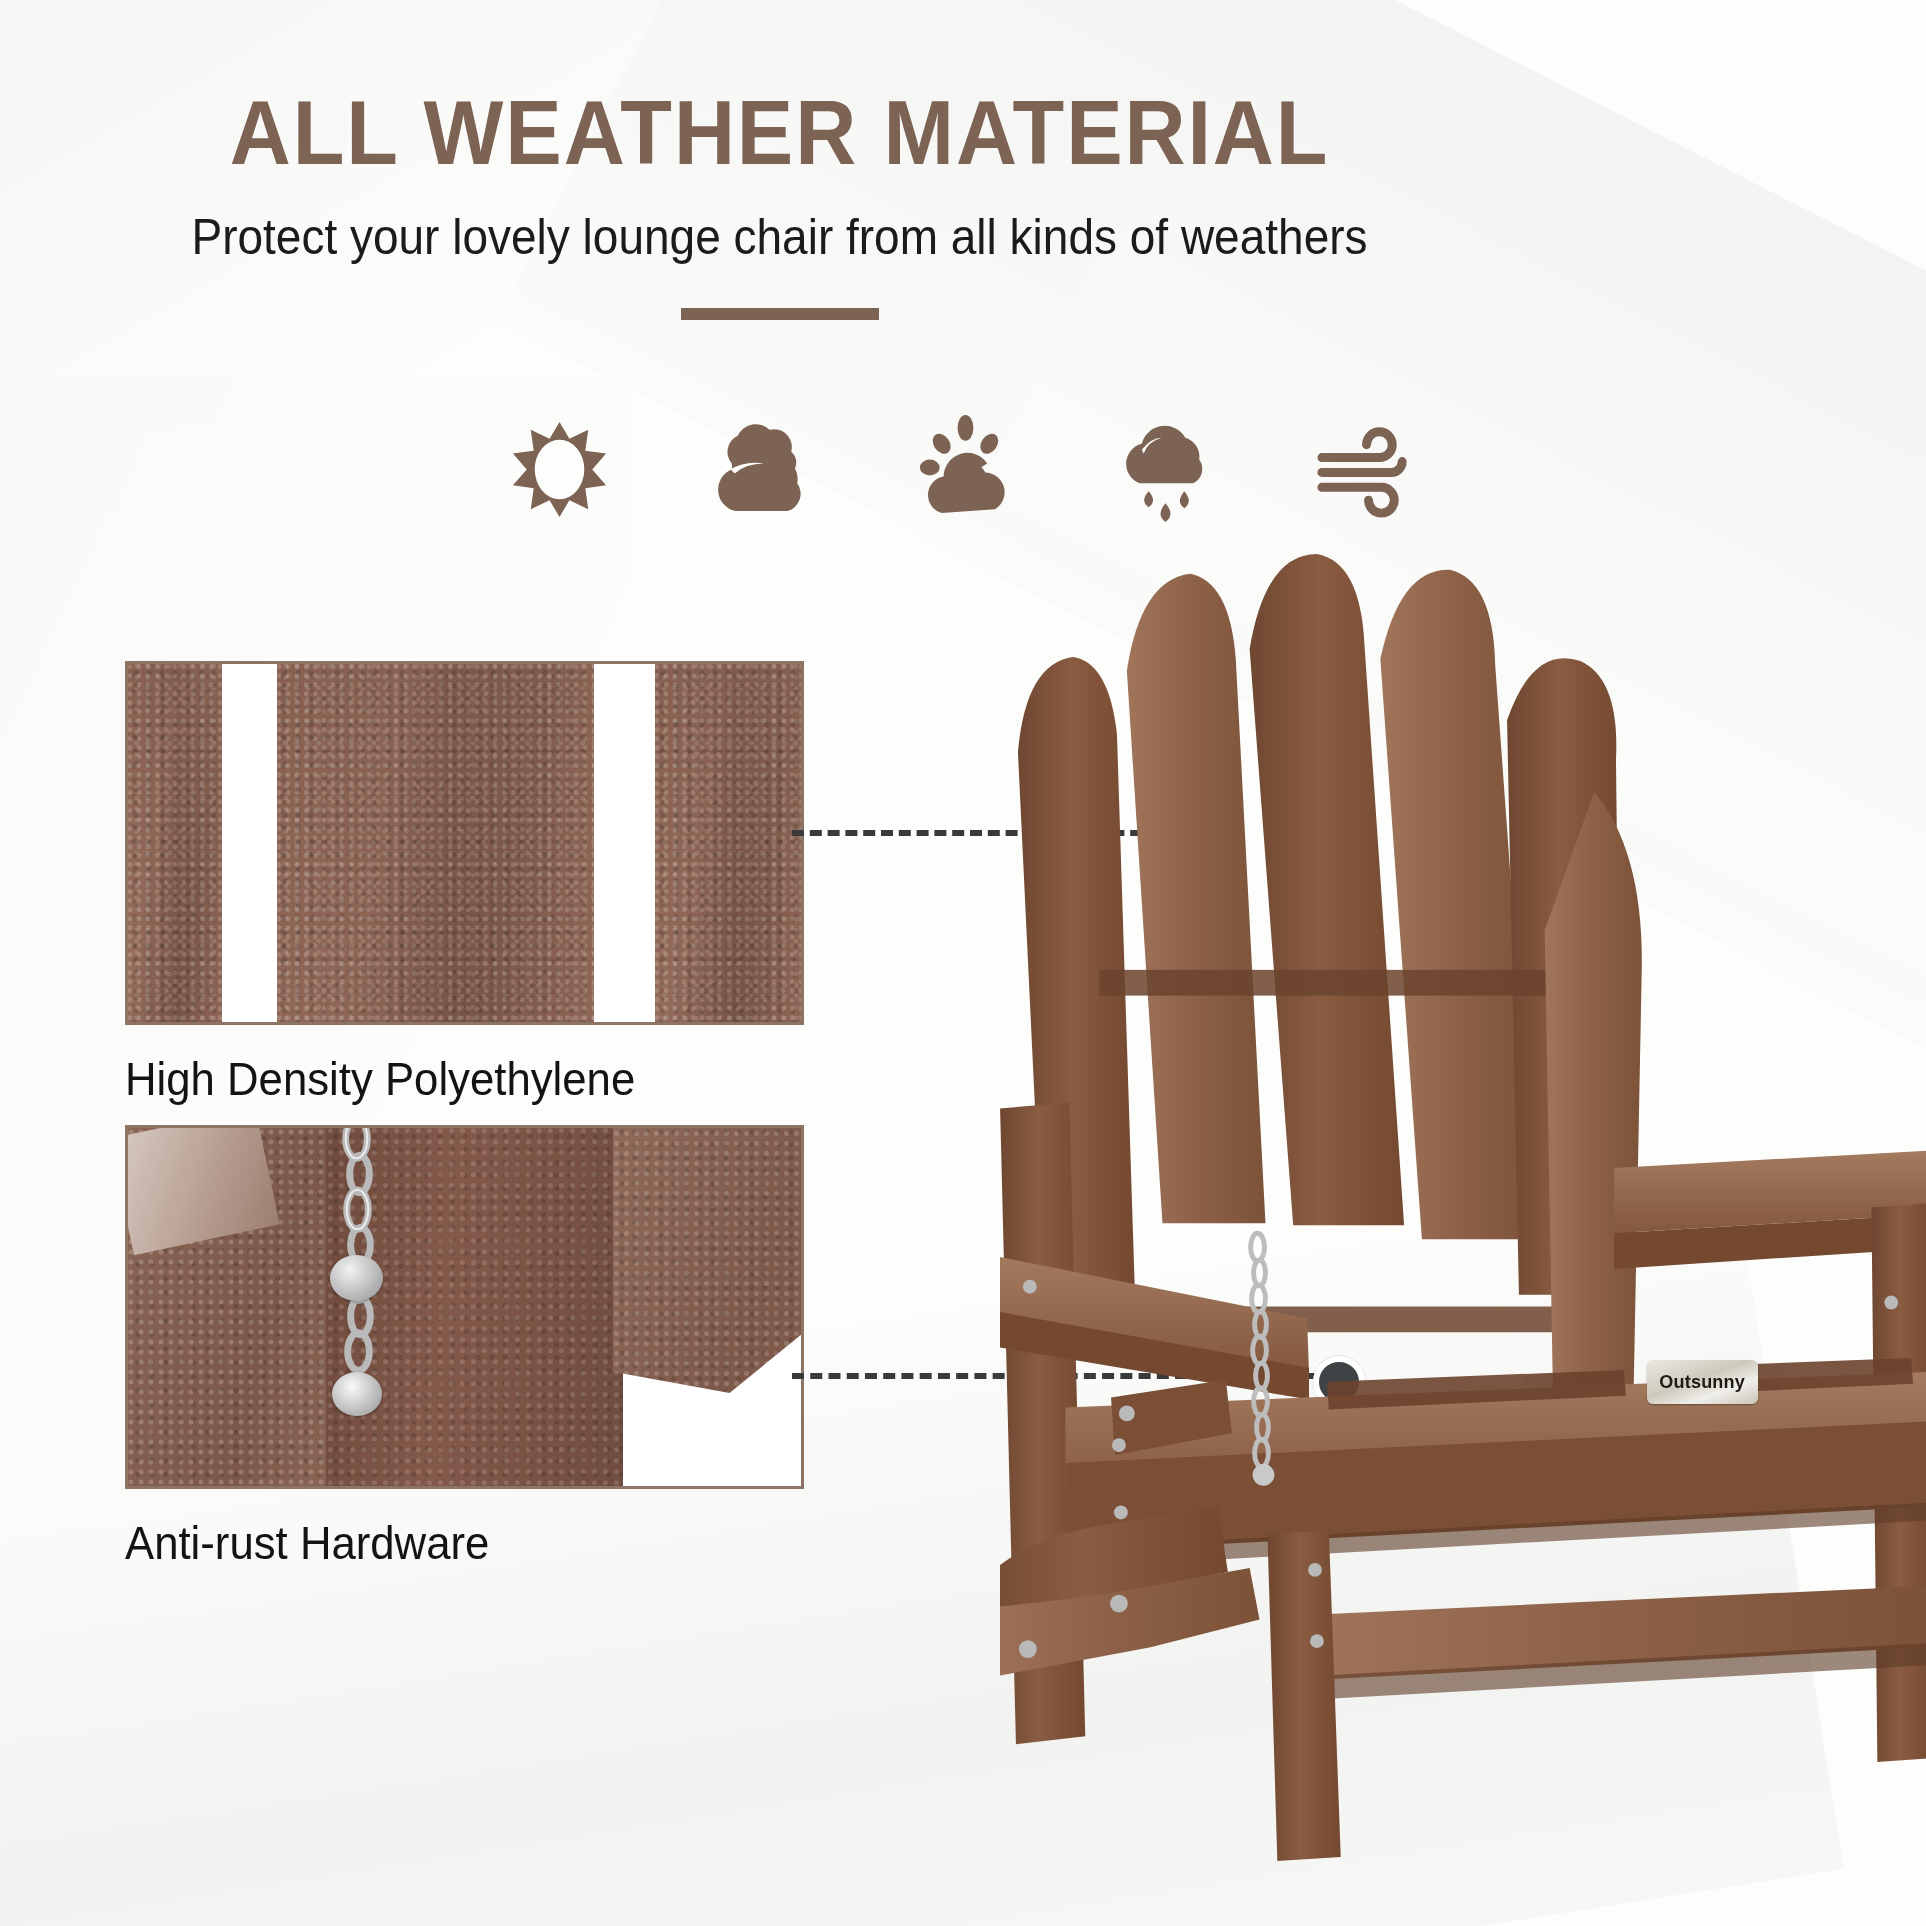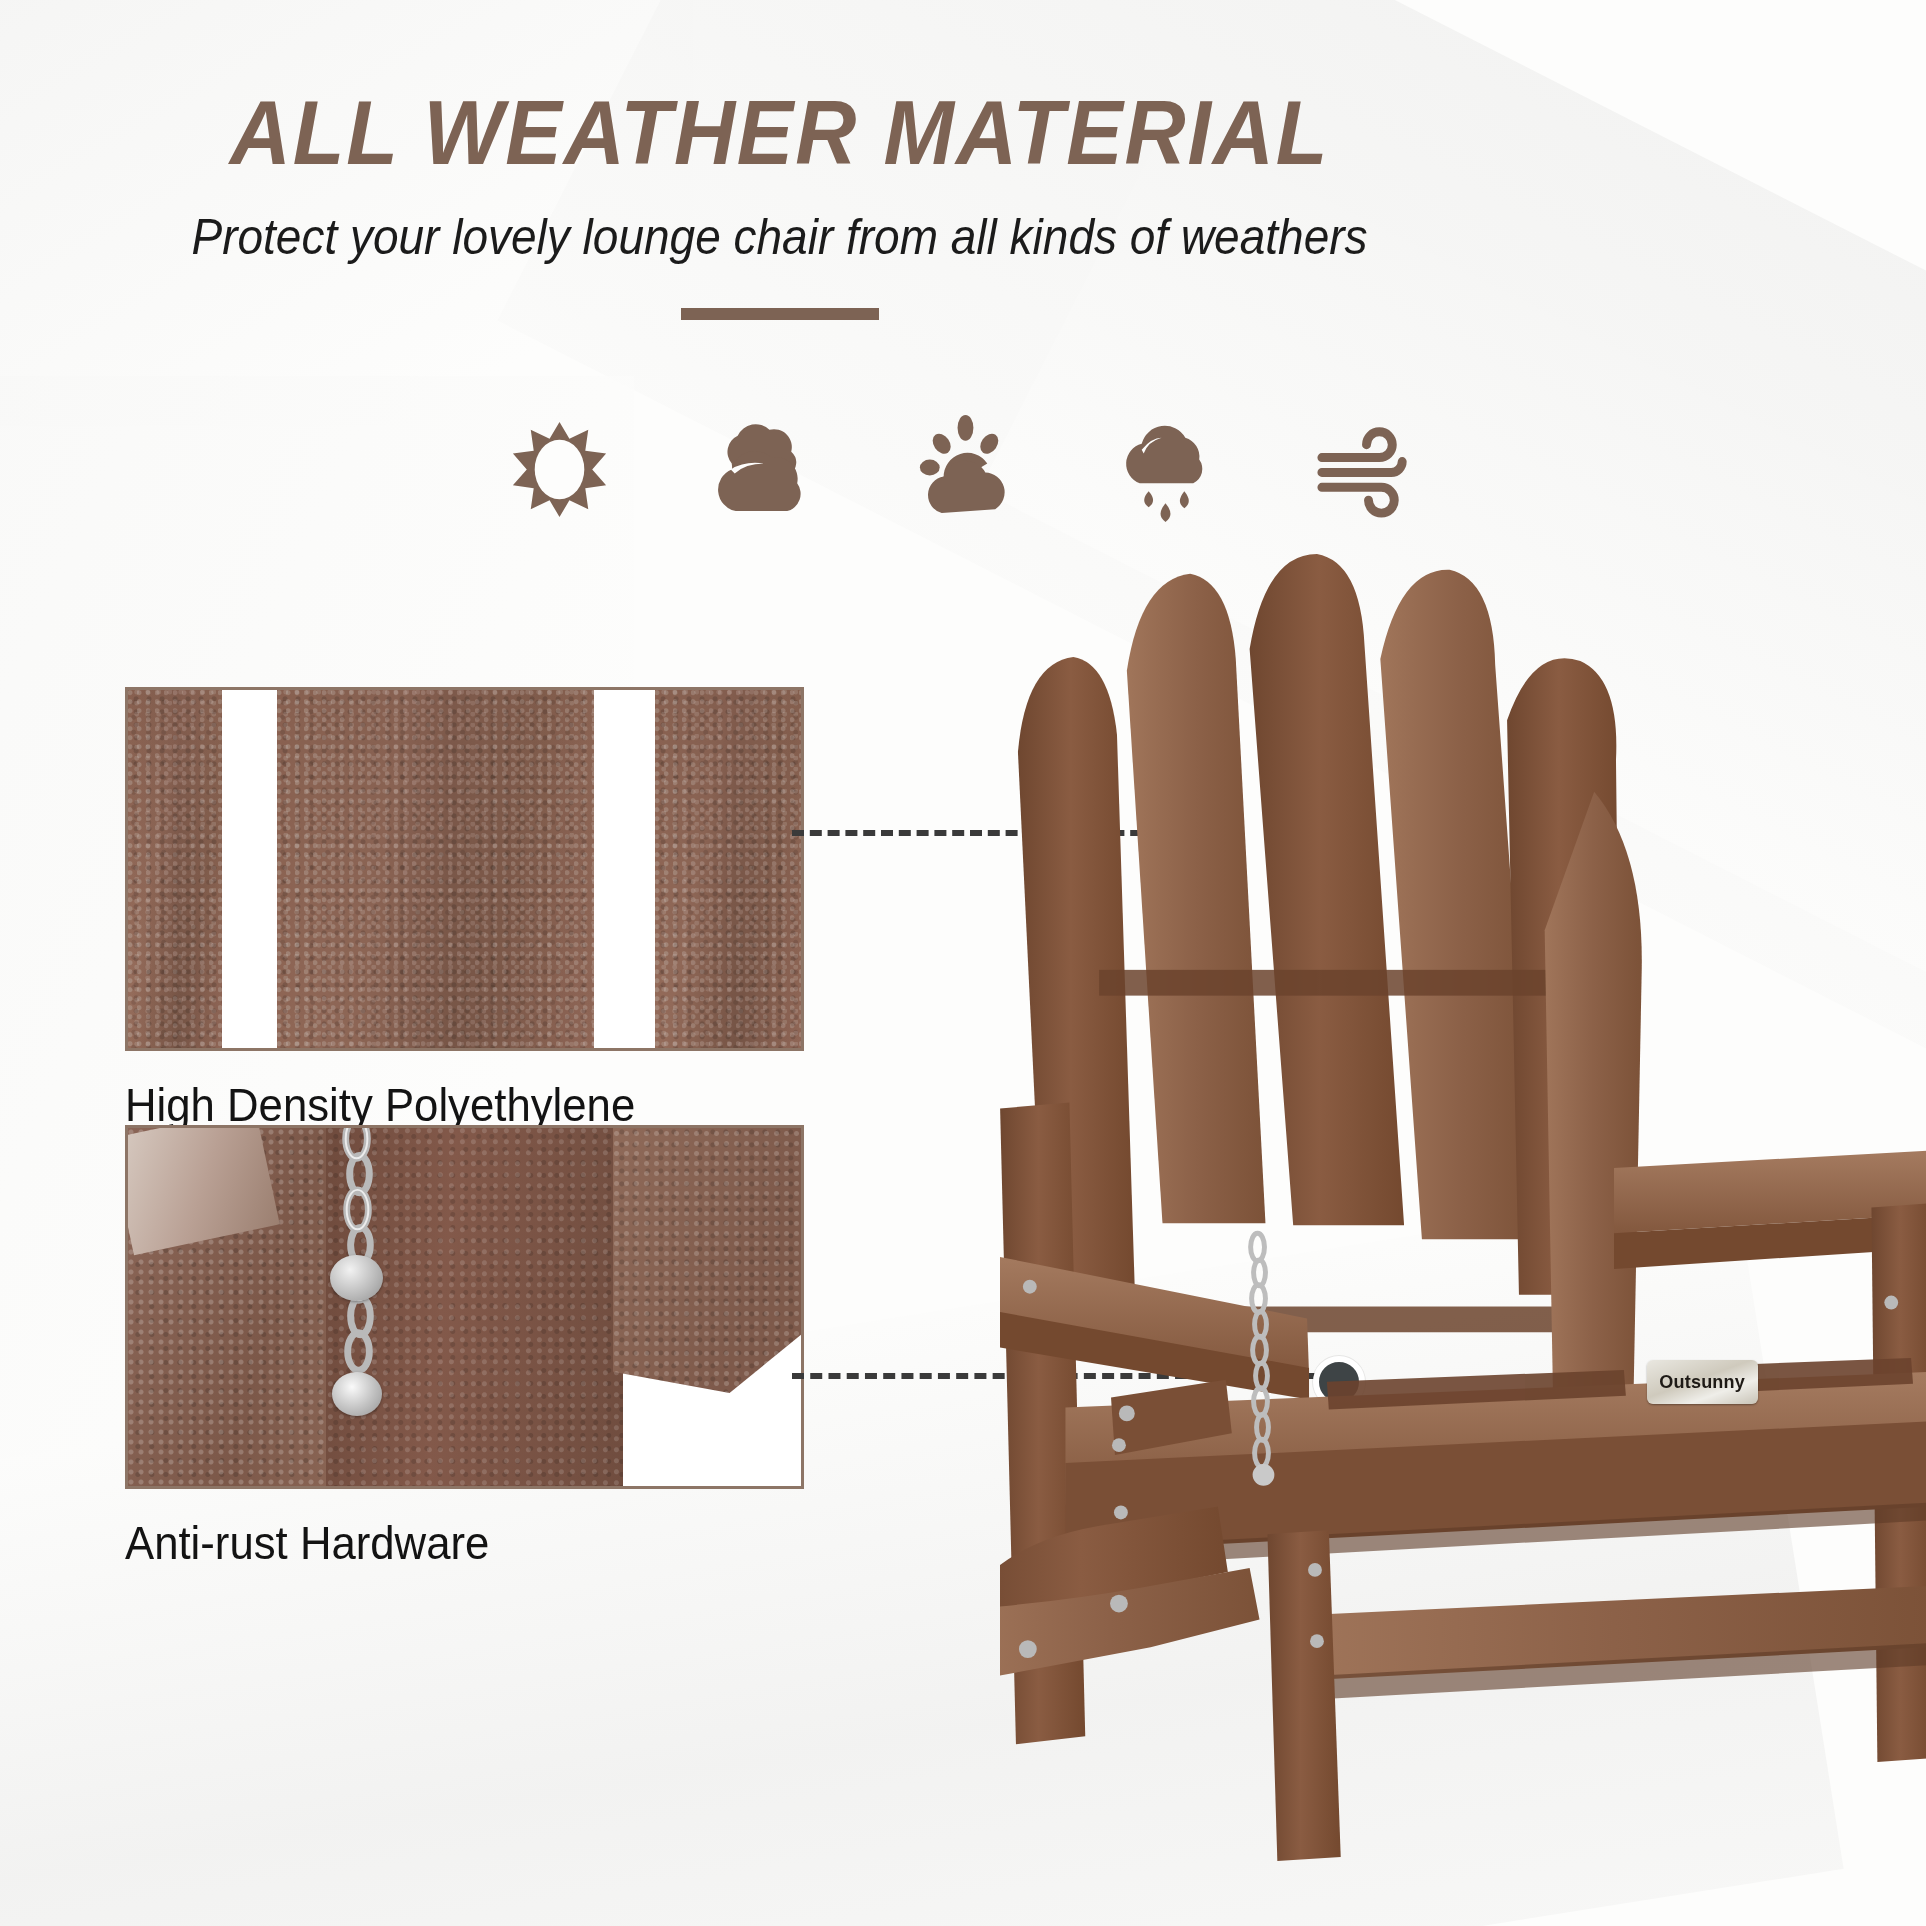--- a/index.html
+++ b/index.html
@@ -36,21 +36,21 @@
     background:linear-gradient(115deg,#f7f7f6 0%,#fdfdfc 70%);
     opacity:.8;
   }
   .band5{
     top:0;left:0;width:693px;height:426px;
     background:linear-gradient(150deg,#f3f3f2 0%,#fdfdfc 80%);
     opacity:.75;
   }
 
   
-  .header{position:absolute;top:0;left:0;width:1559px;text-align:center;font-style:italic;}
+  .header{position:absolute;top:0;left:0;width:1559px;text-align:center;}
   .title{
     margin-top:87px;
     font-family:"Liberation Sans", sans-serif;
     font-weight:bold;
     font-size:91px;
     letter-spacing:2px;
     color:#7d6354;
     transform:scaleX(.93);
     line-height:1;
   }
@@ -84,21 +84,21 @@
   .caption{
     margin-top:26px;
     font-size:47px;
     color:#131313;
     transform:scaleX(.93);
     transform-origin:left center;
     white-space:nowrap;
   }
 
   
-  #callout-hdpe{top:687px;left:125px;}
+  #callout-hdpe{top:661px;left:125px;}
   #callout-hdpe .callout-frame{width:673px;height:358px;}
   .slats{position:absolute;inset:0;display:flex;background:#fff;}
   .slat{
     background:
       radial-gradient(circle at 22% 30%, rgba(255,255,255,.16) 0 2px, transparent 3px),
       radial-gradient(circle at 62% 68%, rgba(0,0,0,.14) 0 2px, transparent 3px),
       radial-gradient(circle at 80% 18%, rgba(255,255,255,.12) 0 2px, transparent 3px),
       radial-gradient(circle at 38% 82%, rgba(0,0,0,.10) 0 2px, transparent 3px),
       linear-gradient(100deg,#7b5748 0%,#8a6353 35%,#7e5a4a 70%,#886051 100%);
     background-size:9px 9px, 13px 13px, 11px 11px, 15px 15px, 100% 100%;

